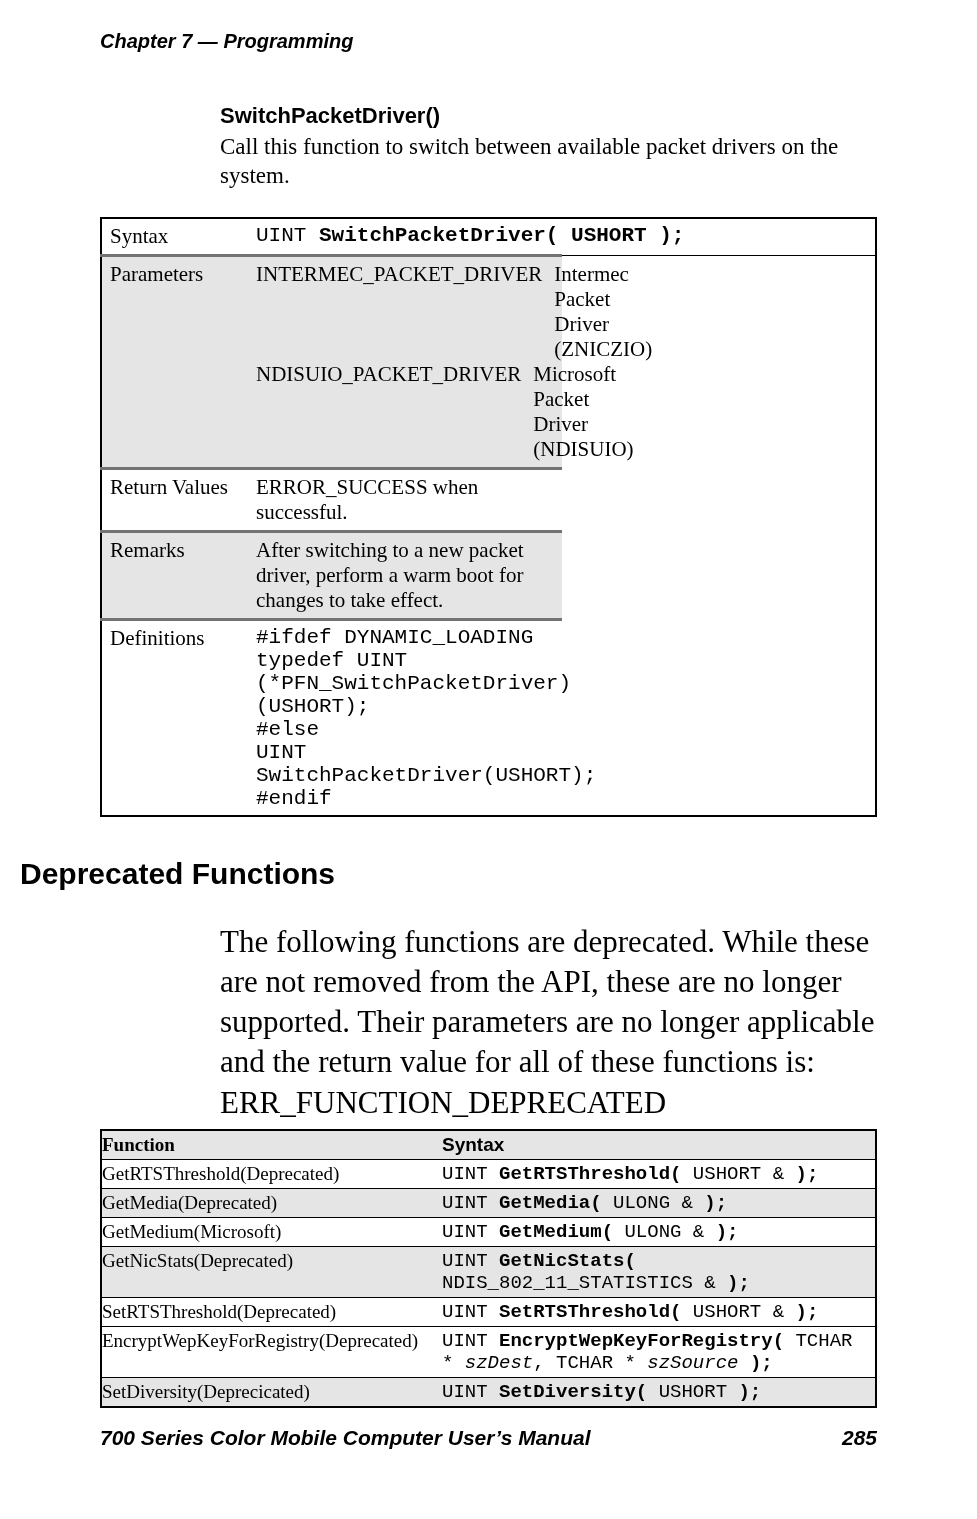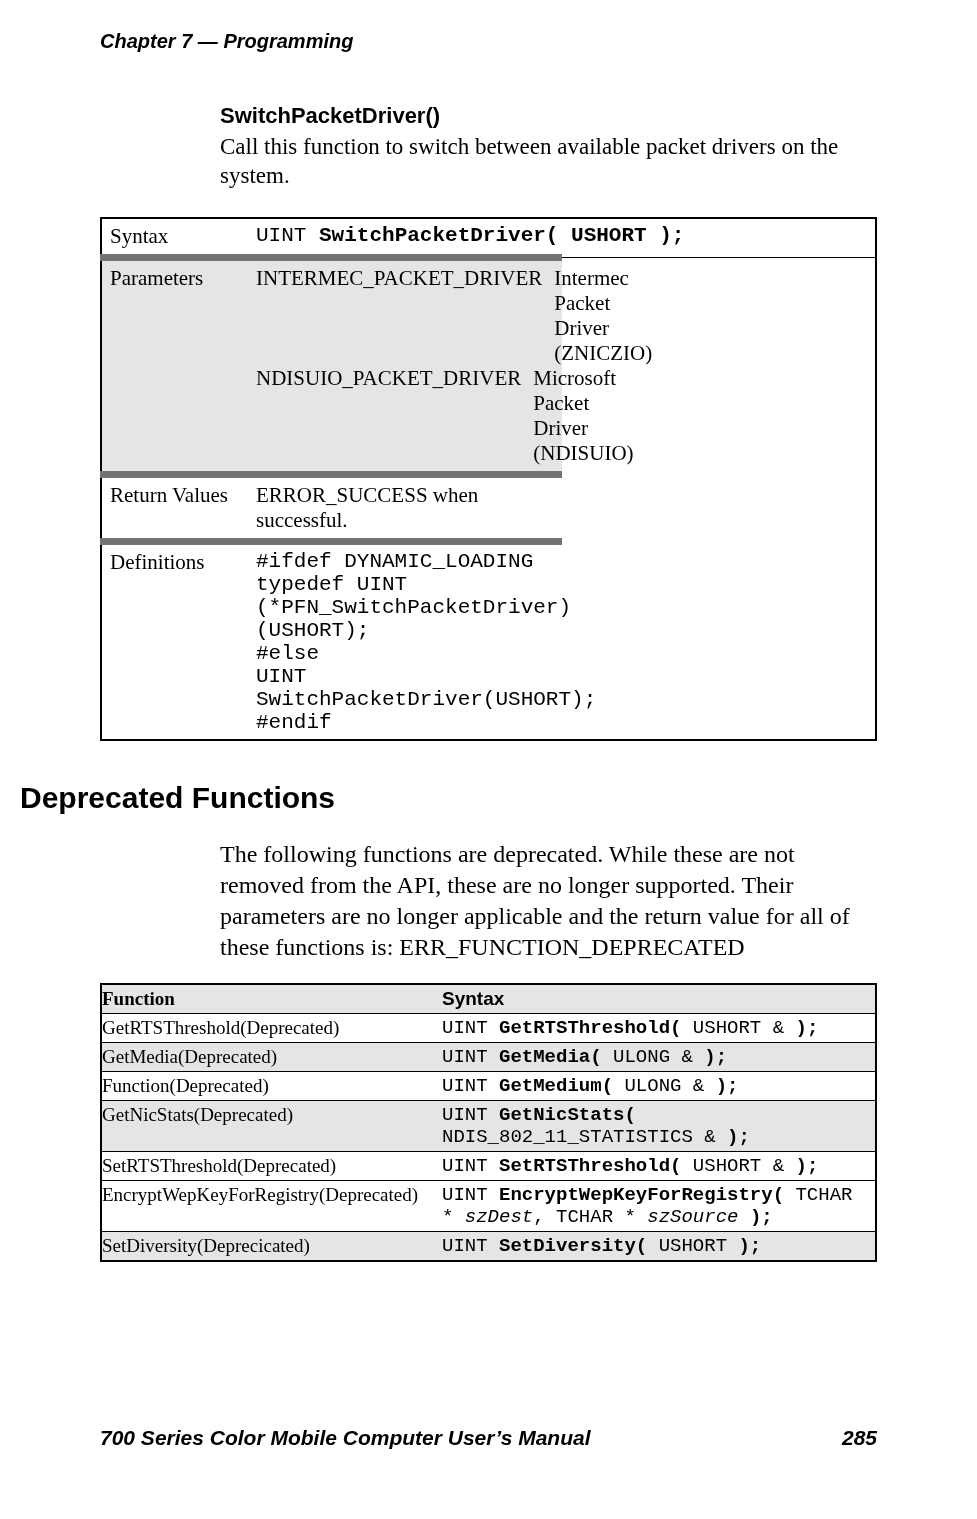--- a/index.html
+++ b/index.html
@@ -45,21 +45,21 @@
   table {
     border-collapse: collapse;
     width: 100%;
     table-layout: fixed;
   }
   .api-table {
     border: 2px solid #000;
     margin-bottom: 40px;
   }
   .api-table td, .api-table th {
-    border-top: 7px solid #737373;
+    border-top: 3px solid #737373;
     border-bottom: 1px solid #000;
     padding: 5px 8px;
     vertical-align: top;
     font-size: 21px;
   }
   .api-table tr:first-child td { border-top: none; }
   .api-table .label-col {
     width: 130px;
     font-family: Garamond, "Times New Roman", serif;
   }
@@ -77,24 +77,24 @@
   }
   .param-entry .pk { width: 300px; }
   .section-h {
     font-family: "Myriad Pro", "Helvetica Neue", Arial, sans-serif;
     font-weight: 800;
     font-size: 30px;
     margin: 0 0 10px 0;
     margin-left: -80px;
   }
   .section-para {
-    font-size: 24px;
+    font-size: 31px;
     line-height: 1.3;
     padding-left: 120px;
-    margin-bottom: 20px;
+    margin-bottom: 6px;
   }
   .dep-table {
     border: 2px solid #000;
     width: 100%;
   }
   .dep-table th, .dep-table td {
     border-top: 1px solid #000;
     padding: 3px 0;
     text-align: left;
     vertical-align: top;
@@ -152,20 +152,24 @@
         <div class="param-entry">
           <span class="pk">NDISUIO_PACKET_DRIVER</span>
           <span>Microsoft Packet Driver (NDISUIO)</span>
         </div>
       </td>
     </tr>
     <tr>
       <td class="label-col">Return Values</td>
       <td>ERROR_SUCCESS when successful.</td>
     </tr>
+    <tr class="shade">
+      <td class="label-col">Remarks</td>
+      <td>After switching to a new packet driver, perform a warm boot for changes to take effect.</td>
+    </tr>
     <tr>
       <td class="label-col">Definitions</td>
       <td class="mono">#ifdef DYNAMIC_LOADING
 typedef UINT (*PFN_SwitchPacketDriver)(USHORT);
 #else
 UINT SwitchPacketDriver(USHORT);
 #endif</td>
     </tr>
   </tbody>
     </table>
@@ -183,21 +187,21 @@
     <tbody id="dep-body">
         <tr>
           <td class="fcol">GetRTSThreshold(Deprecated)</td>
           <td class="mono"><span>UINT </span><b>GetRTSThreshold(</b><span> USHORT &amp; </span><b>);</b></td>
         </tr>
         <tr class="shade">
           <td class="fcol">GetMedia(Deprecated)</td>
           <td class="mono"><span>UINT </span><b>GetMedia(</b><span> ULONG &amp; </span><b>);</b></td>
         </tr>
         <tr>
-          <td class="fcol">Function(Deprecated)</td>
+          <td class="fcol">GetMedium(Microsoft)</td>
           <td class="mono"><span>UINT </span><b>GetMedium(</b><span> ULONG &amp; </span><b>);</b></td>
         </tr>
         <tr class="shade">
           <td class="fcol">GetNicStats(Deprecated)</td>
           <td class="mono"><span>UINT </span><b>GetNicStats(</b><span> NDIS_802_11_STATISTICS &amp; </span><b>);</b></td>
         </tr>
         <tr>
           <td class="fcol">SetRTSThreshold(Deprecated)</td>
           <td class="mono"><span>UINT </span><b>SetRTSThreshold(</b><span> USHORT &amp; </span><b>);</b></td>
         </tr>

